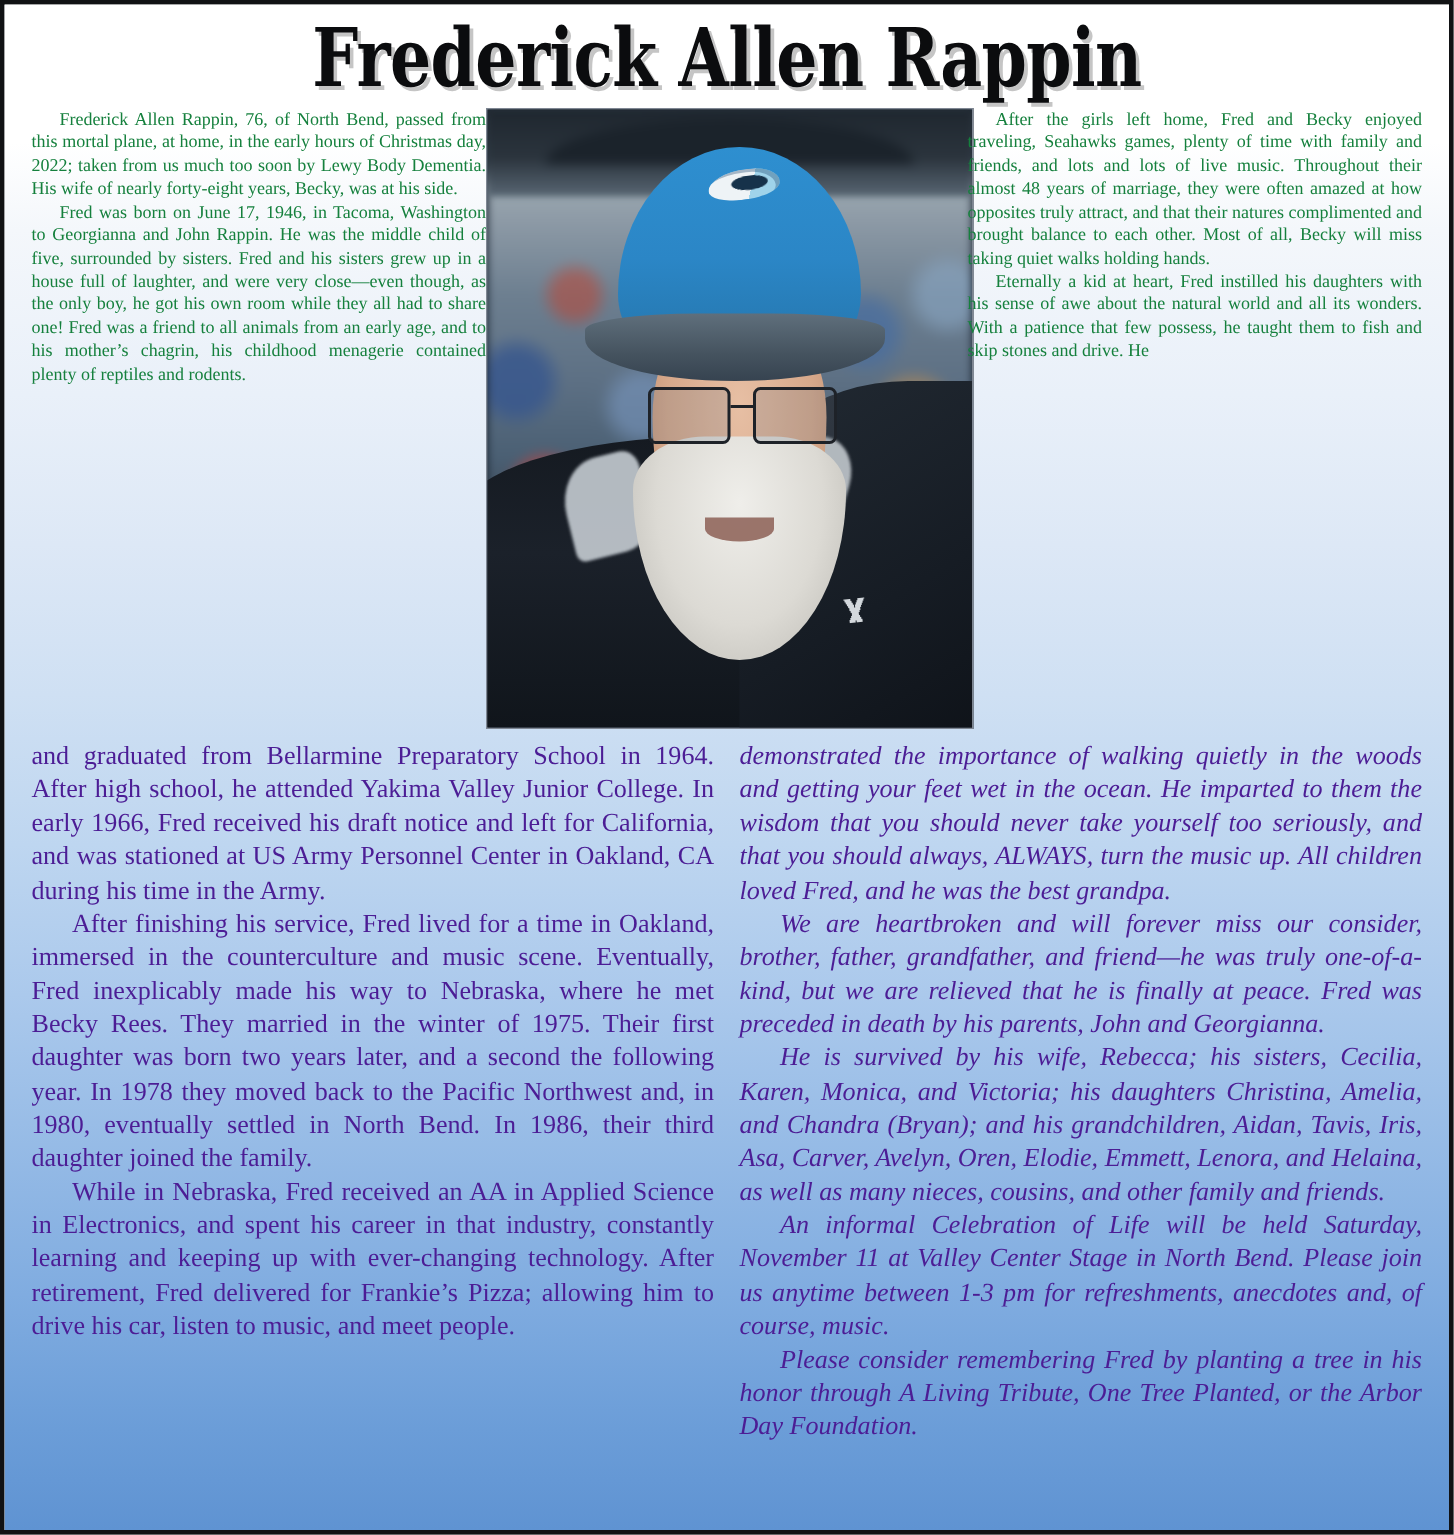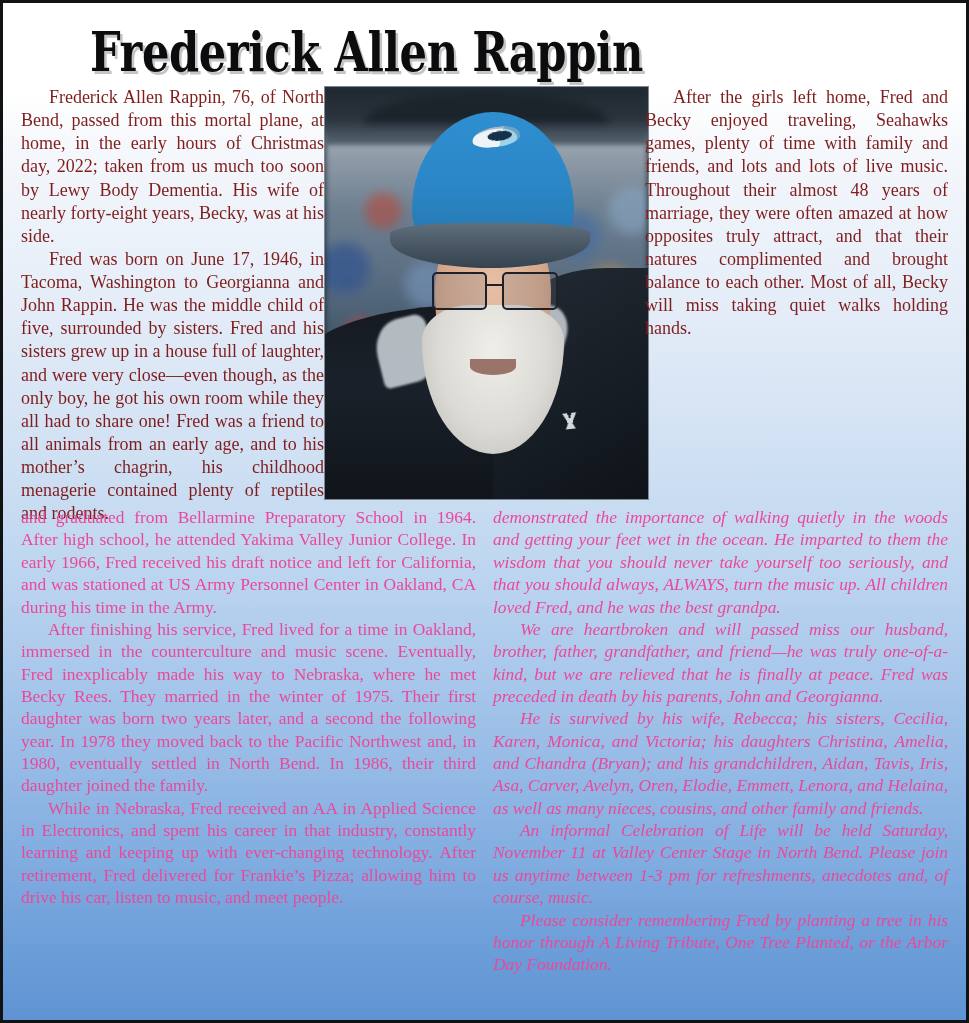--- a/index.html
+++ b/index.html
@@ -42,22 +42,23 @@
   .content {
     position: relative;
     z-index: 2;
     height: 100%;
     box-sizing: border-box;
     padding: 0 18px 10px 18px;
   }
 
   
   .headline-wrap {
-    padding-top: 22px;
+    padding-top: 8px;
     padding-bottom: 6px;
+    text-align: center;
   }
   .headline {
     display: inline-block;
     font-family: "DejaVu Serif", "Liberation Serif", serif;
     font-weight: 700;
     font-size: 54px;
     line-height: 1.02;
     letter-spacing: -0.5px;
     color: #0b0c0e;
     transform: scaleX(0.80);
@@ -206,39 +207,39 @@
   .flow {
     position: relative;
   }
   .col-left, .col-right {
     position: absolute;
     top: 0;
     width: 303px;
     text-align: justify;
     text-justify: inter-word;
     hyphens: auto;
-    font-size: 18px;
+    font-size: 12px;
     line-height: 1.285;
-    color: #7f1d1d;
+    color: #15803d;
   }
   .col-left { left: 0; }
   .col-right { right: 0; }
   .col-left p, .col-right p, .tail p {
     margin: 0;
     text-indent: 1.55em;
   }
   .tail {
     position: absolute;
     width: 455px;
     text-align: justify;
     text-justify: inter-word;
     hyphens: auto;
     font-size: 17.4px;
     line-height: 1.285;
-    color: #ec4899;
+    color: #4c1d95;
   }
   .tail.left { left: 0; }
   .tail.right { right: 0; font-style: italic; }
 </style>
 </head>
 <body>
 
 <div class="page">
   <div class="bg"></div>
 
@@ -272,33 +273,34 @@
         <div class="ph-brim"></div>
       </div>
 
       <div class="col-left">
         <p>Frederick Allen Rappin, 76, of North Bend, passed from this mortal plane, at home, in the early hours of Christmas day, 2022; taken from us much too soon by Lewy Body Dementia. His wife of nearly forty-eight years, Becky, was at his side.</p>
         <p>Fred was born on June 17, 1946, in Tacoma, Washington to Georgianna and John Rappin. He was the middle child of five, surrounded by sisters. Fred and his sisters grew up in a house full of laughter, and were very close—even though, as the only boy, he got his own room while they all had to share one! Fred was a friend to all animals from an early age, and to his mother’s chagrin, his childhood menagerie contained plenty of reptiles and rodents.</p>
       </div>
 
       <div class="col-right">
         <p>After the girls left home, Fred and Becky enjoyed traveling, Seahawks games, plenty of time with family and friends, and lots and lots of live music. Throughout their almost 48 years of marriage, they were often amazed at how opposites truly attract, and that their natures complimented and brought balance to each other. Most of all, Becky will miss taking quiet walks holding hands.</p>
+        <p>Eternally a kid at heart, Fred instilled his daughters with his sense of awe about the natural world and all its wonders. With a patience that few possess, he taught them to fish and skip stones and drive. He</p>
       </div>
     </div>
 
     <div class="flow" style="height:500px;">
       <div class="tail left" style="top:0;">
         <p style="text-indent:0;">and graduated from Bellarmine Preparatory School in 1964. After high school, he attended Yakima Valley Junior College. In early 1966, Fred received his draft notice and left for California, and was stationed at US Army Personnel Center in Oakland, CA during his time in the Army.</p>
         <p>After finishing his service, Fred lived for a time in Oakland, immersed in the counterculture and music scene. Eventually, Fred inexplicably made his way to Nebraska, where he met Becky Rees. They married in the winter of 1975. Their first daughter was born two years later, and a second the following year. In 1978 they moved back to the Pacific Northwest and, in 1980, eventually settled in North Bend. In 1986, their third daughter joined the family.</p>
         <p>While in Nebraska, Fred received an AA in Applied Science in Electronics, and spent his career in that industry, constantly learning and keeping up with ever-changing technology. After retirement, Fred delivered for Frankie’s Pizza; allowing him to drive his car, listen to music, and meet people.</p>
       </div>
 
       <div class="tail right" style="top:0;">
         <p style="text-indent:0;">demonstrated the importance of walking quietly in the woods and getting your feet wet in the ocean. He imparted to them the wisdom that you should never take yourself too seriously, and that you should always, ALWAYS, turn the music up. All children loved Fred, and he was the best grandpa.</p>
-        <p>We are heartbroken and will passed miss our husband, brother, father, grandfather, and friend—he was truly one-of-a-kind, but we are relieved that he is finally at peace. Fred was preceded in death by his parents, John and Georgianna.</p>
+        <p>We are heartbroken and will forever miss our consider, brother, father, grandfather, and friend—he was truly one-of-a-kind, but we are relieved that he is finally at peace. Fred was preceded in death by his parents, John and Georgianna.</p>
         <p>He is survived by his wife, Rebecca; his sisters, Cecilia, Karen, Monica, and Victoria; his daughters Christina, Amelia, and Chandra (Bryan); and his grandchildren, Aidan, Tavis, Iris, Asa, Carver, Avelyn, Oren, Elodie, Emmett, Lenora, and Helaina, as well as many nieces, cousins, and other family and friends.</p>
         <p>An informal Celebration of Life will be held Saturday, November 11 at Valley Center Stage in North Bend. Please join us anytime between 1-3 pm for refreshments, anecdotes and, of course, music.</p>
         <p>Please consider remembering Fred by planting a tree in his honor through A Living Tribute, One Tree Planted, or the Arbor Day Foundation.</p>
       </div>
     </div>
 
   </div>
 </div>
 
 </body></html>

